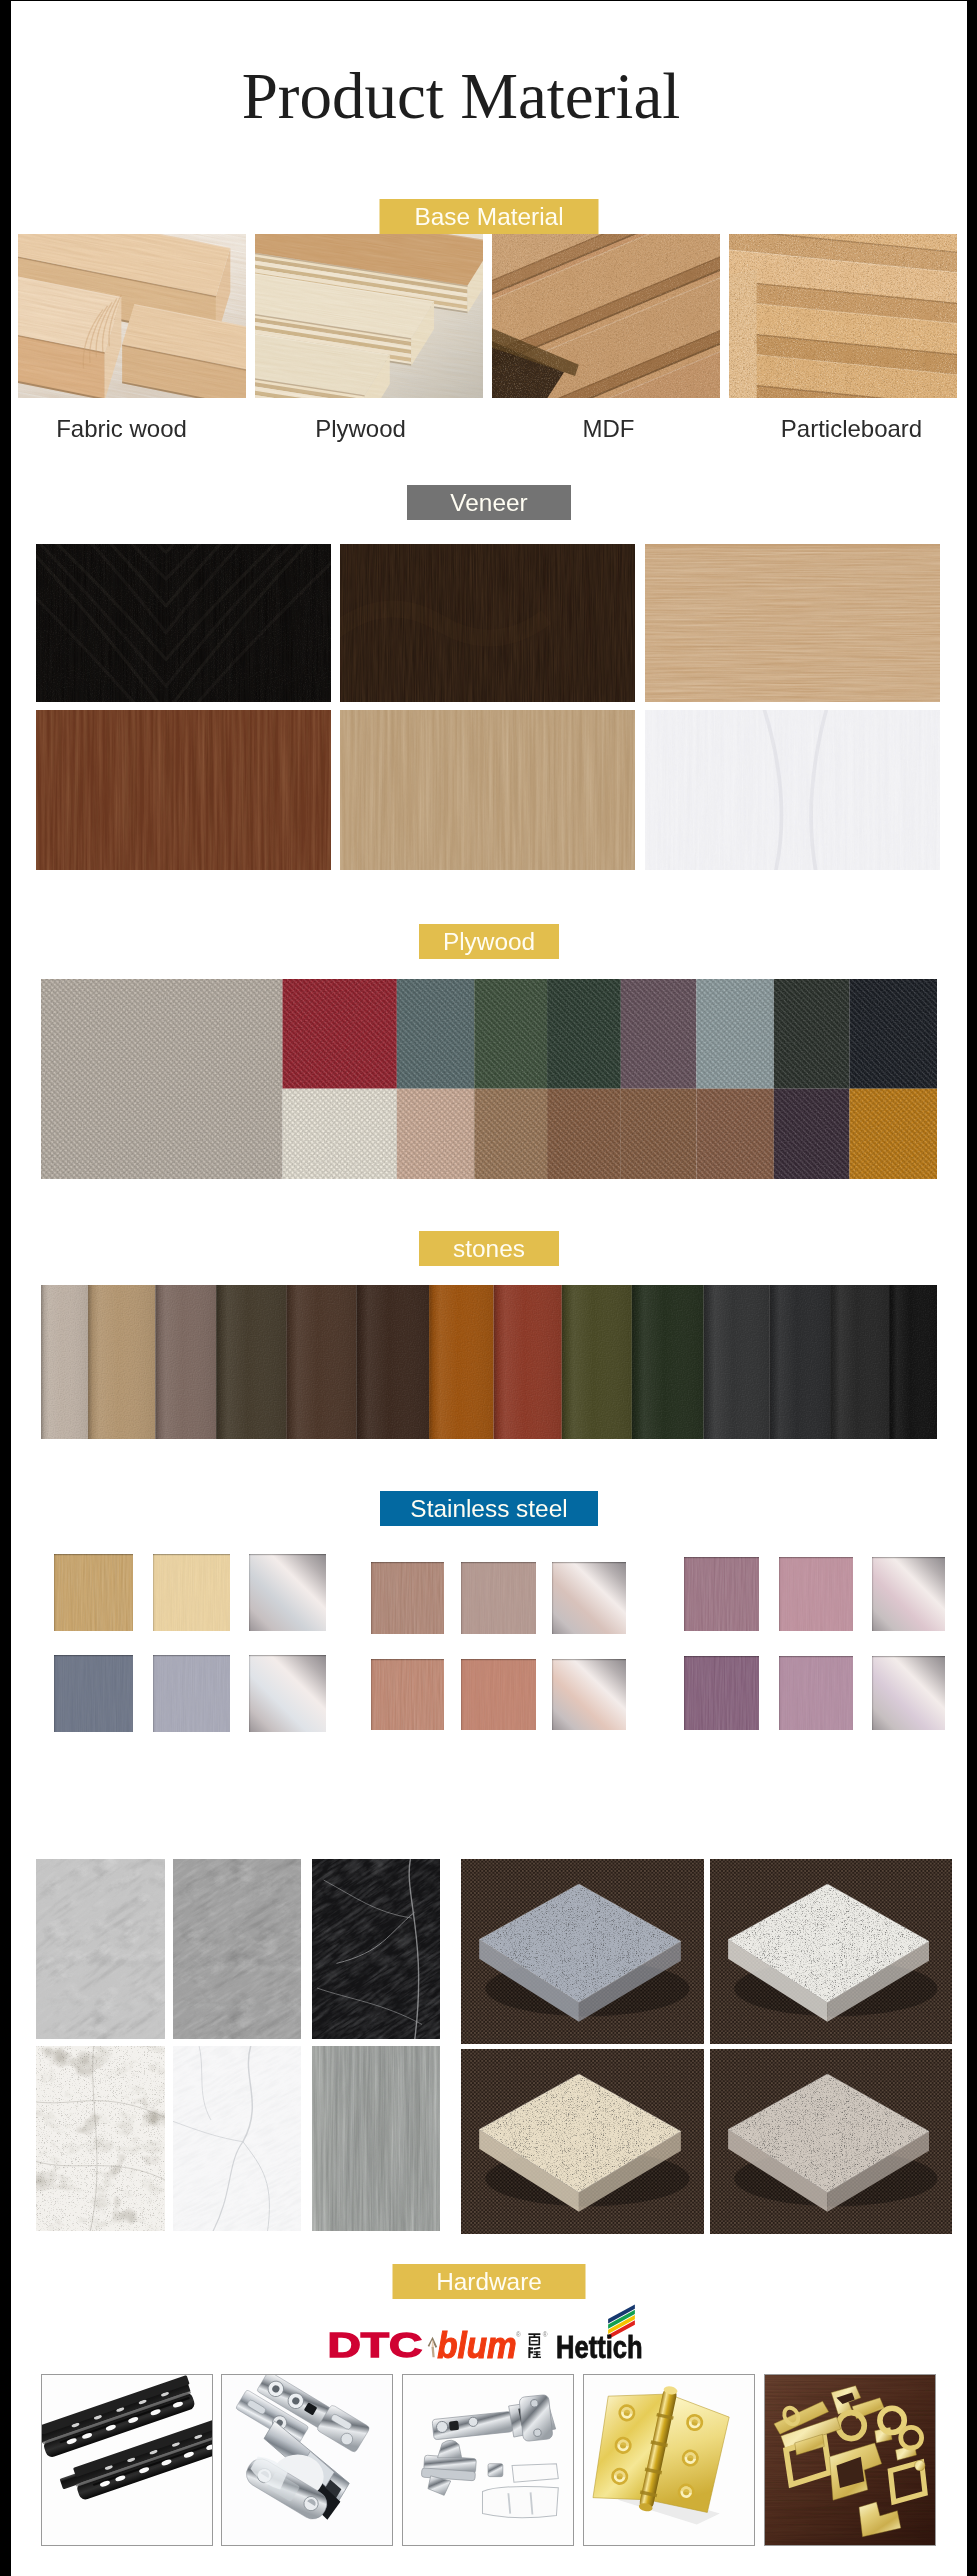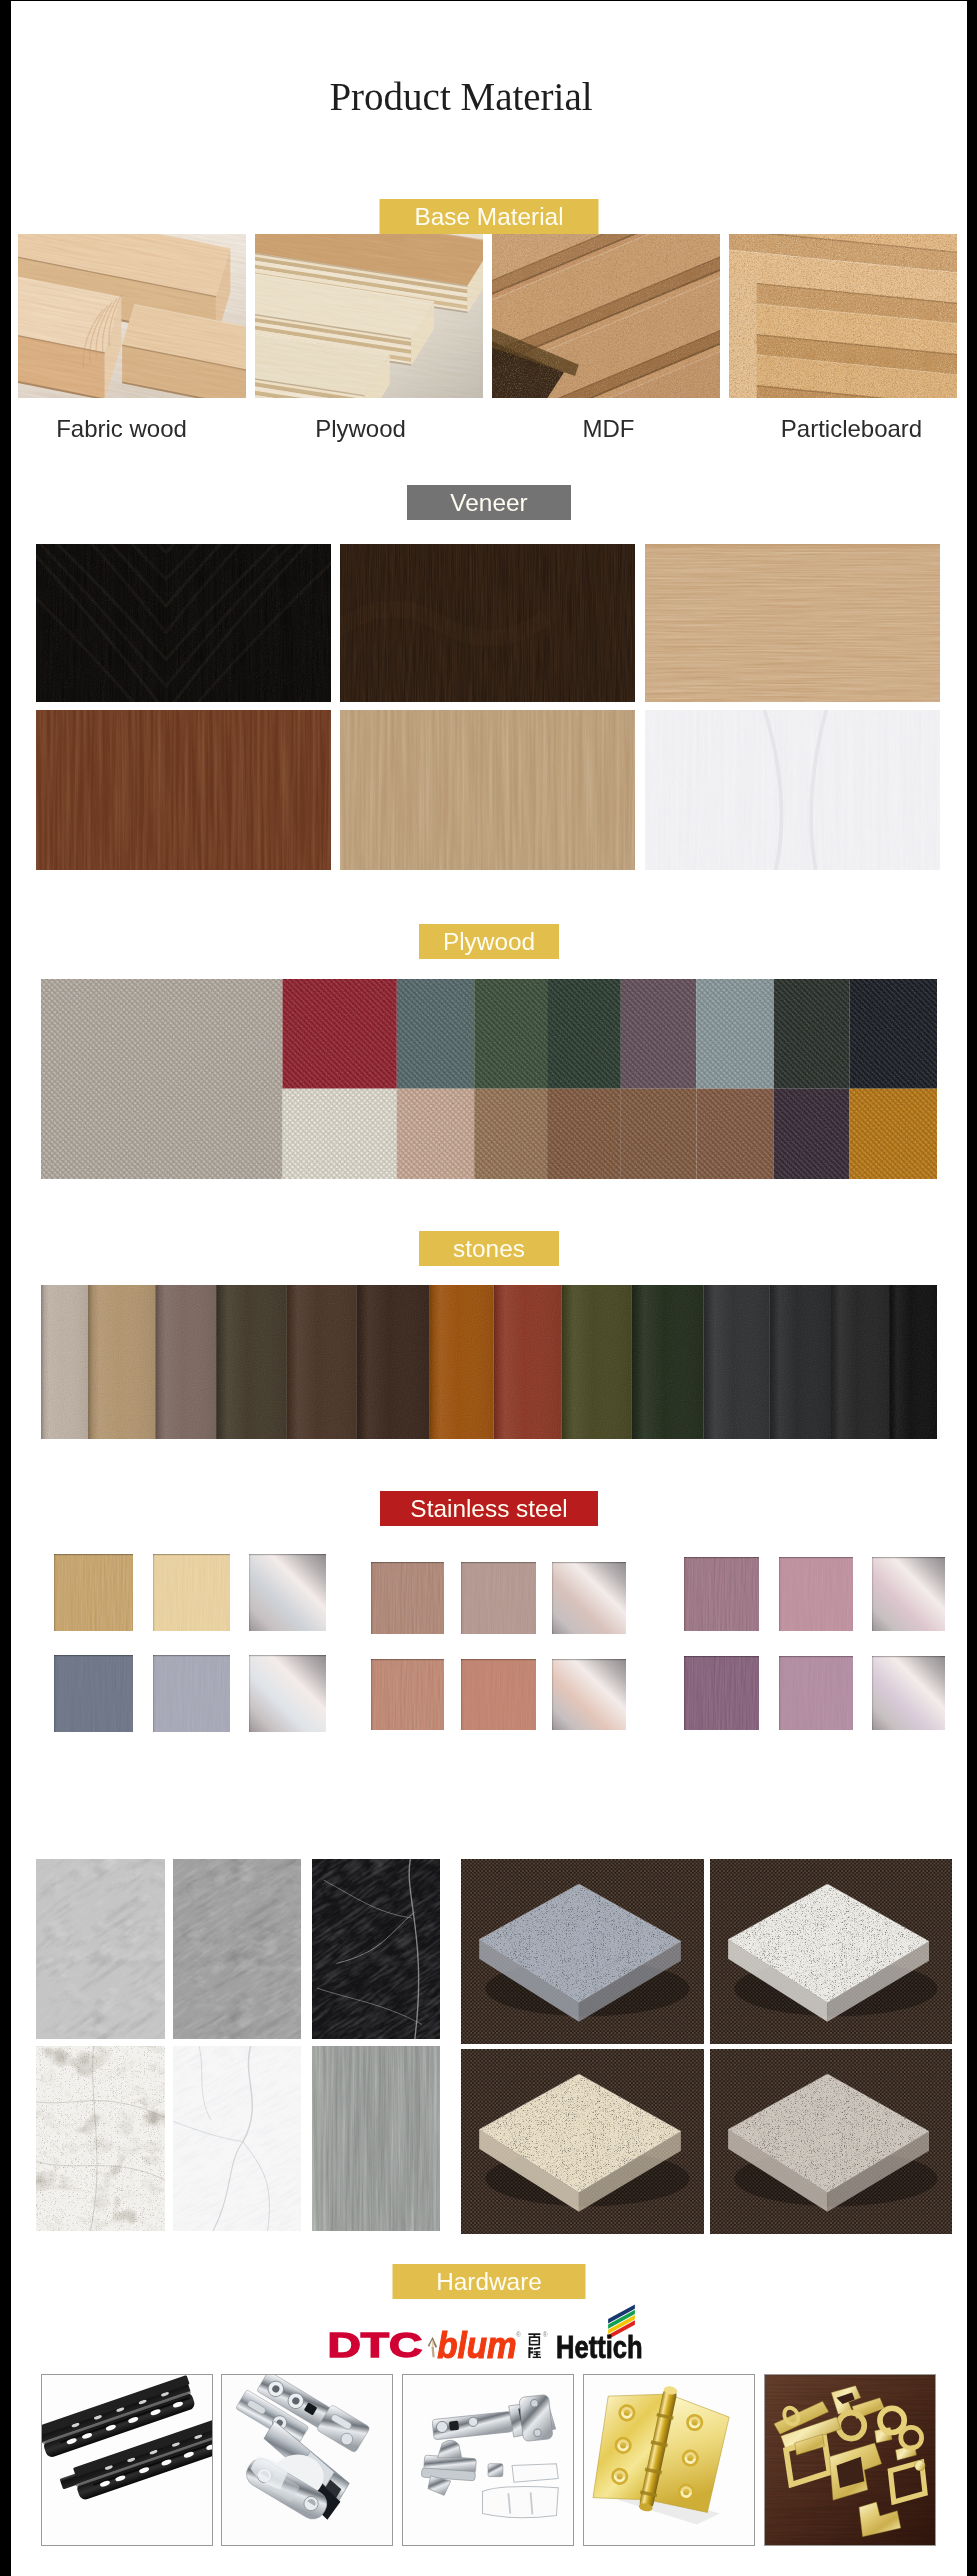--- a/index.html
+++ b/index.html
@@ -1,21 +1,21 @@
 <!DOCTYPE html>
 <html style="font-size:14.8px"><head>
 <meta charset="utf-8">
 <title>Product Material</title>
 <style>
 html,body{margin:0;padding:0;background:#000;}
 body{width:978px;height:2576px;overflow:hidden;
      font-family:"Liberation Sans",sans-serif;-webkit-font-smoothing:antialiased;}
 #page{position:absolute;left:11px;top:0.9px;width:956px;height:2575px;background:#fff;overflow:hidden;}
 #title{position:absolute;left:0;top:66px;width:900px;text-align:center;
-       font-family:"Liberation Serif",serif;font-size:39px;line-height:59px;color:#1e1e1e;}
+       font-family:"Liberation Serif",serif;font-size:65px;line-height:59px;color:#1e1e1e;}
 .seclabel{position:absolute;left:50%;transform:translateX(-50%);height:35px;line-height:35px;
           background:#e2be4d;color:#fffdf2;font-size:24.4px;text-align:center;white-space:nowrap;}
 .caption{position:absolute;top:415px;font-size:24px;line-height:26px;color:#2b2b2b;text-align:center;}
 .imgbox{position:absolute;overflow:hidden;}
 .imgbox svg{display:block;}
 .hwbox{position:absolute;border:0.9px solid #9a9a9a;box-sizing:border-box;background:#fff;overflow:hidden;}
 </style>
 </head>
 <body>
 
@@ -488,21 +488,21 @@
         <rect x="920" y="0" width="52" height="167" fill="#141414"></rect>
         <rect x="920" y="0" width="52" height="167" fill="url(#lsh)"></rect>
         <g opacity=".30">
           <rect width="972" height="167" fill="#000" filter="url(#lth)"></rect>
         </g>
         <g opacity=".24">
           <rect width="972" height="167" fill="#fff" filter="url(#lth)" transform="translate(1 1)"></rect>
         </g>
       </svg>
     </div>
-<div class="seclabel" style="top: 1490px; width: 218px; background-color: #b91c1c; text-align: center;">Stainless steel</div>
+<div class="seclabel" style="top: 1490px; width: 218px; background-color: #0369a1; text-align: center;">Stainless steel</div>
 <div class="imgbox" style="left:43px;top:1553px;width:79px;height:77px;">
       <svg width="79" height="77" viewBox="0 0 86 84" preserveAspectRatio="none">
         <defs>
           <linearGradient id="mg0" x1="0" y1="0" x2="0.65" y2="1">
             <stop offset="0" stop-color="#c9a56c"></stop>
             <stop offset=".55" stop-color="#c9a56c"></stop>
             <stop offset="1" stop-color="#c9a56c"></stop>
           </linearGradient>
         </defs>
         <rect width="86" height="84" fill="url(#mg0)"></rect>

